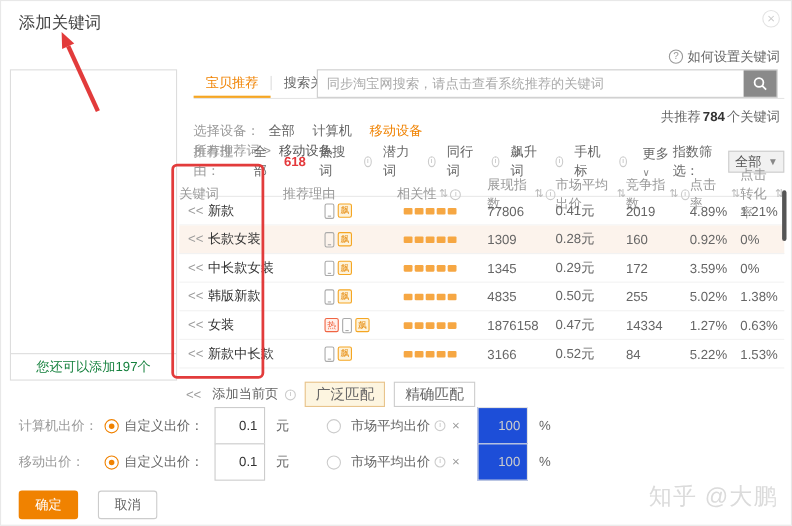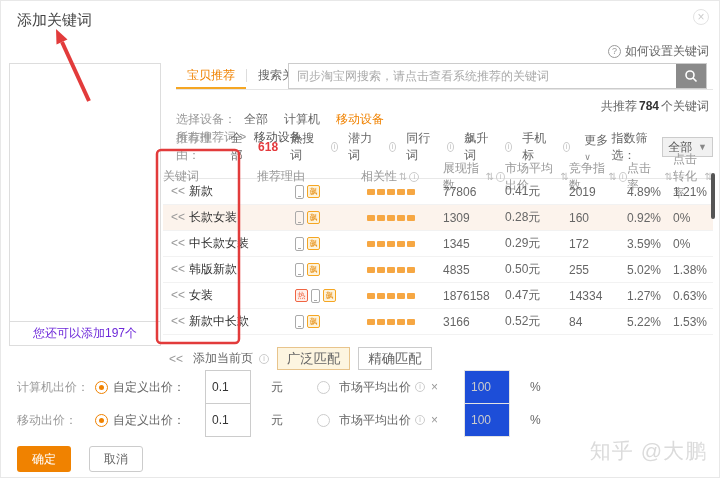--- a/index.html
+++ b/index.html
@@ -15,21 +15,21 @@
   .dlg-title { left:16px; top:10px; font-size:15px; color:#444; }
   .close-btn { right:10px; top:8px; width:16px; height:16px; border-radius:50%;
     color:#ccc; font-size:12px; line-height:14px; text-align:center; border:1px solid #e3e3e3; cursor:pointer; }
   .help-link { right:10px; top:42px; color:#666; cursor:pointer; display:flex; align-items:center; gap:4px; }
   .q-circle { width:13px; height:13px; border:1px solid #999; border-radius:50%;
     font-size:9px; line-height:11px; text-align:center; color:#999; display:inline-block; }
 
   
   .left-panel { left:8px; top:62px; width:152px; height:283px; border:1px solid #ddd; background:#fff; }
   .left-panel-footer { position:absolute; left:0; right:0; bottom:0; height:24px; line-height:23px;
-    border-top:1px solid #ddd; text-align:center; color:#6d28d9; }
+    border-top:1px solid #ddd; text-align:center; color:#15803d; }
 
   
   .tabs-row { left:175px; top:62px; width:537px; height:27px; border-bottom:1px solid #e5e5e5; display:flex; }
   .tab { padding:0 11px; line-height:25px; color:#666; cursor:pointer; position:relative; }
   .tab.active { color:#f08200; border-bottom:2px solid #f5a623; }
   .tab-sep { width:1px; height:13px; background:#ddd; margin-top:6px; }
   .search-box { left:287px; top:62px; width:419px; height:26px; border:1px solid #ccc; display:flex; background:#fff; }
   .search-box input { flex:1; border:0; outline:none; padding:0 8px; font-size:12px; color:#333;
     font-family:inherit; background:transparent; }
   .search-box input::placeholder { color:#aaa; }
@@ -85,21 +85,21 @@
     cursor:pointer; color:#666; margin-left:2px; }
   .match-btn.sel { background:#fdf5e0; border-color:#e8c48c; }
 
   
   .bid-row { left:16px; width:560px; height:26px; display:flex; align-items:center; }
   .bid-label { color:#999; width:78px; }
   .radio { width:13px; height:13px; border-radius:50%; border:1px solid #ccc; margin-right:5px; position:relative; background:#fff; }
   .radio.on { border-color:#f08200; }
   .radio.on::after { content:""; position:absolute; left:3px; top:3px; width:5px; height:5px; border-radius:50%; background:#f08200; }
   .bid-row input { width:46px; height:22px; border:1px solid #ccc; padding:16px 6px; font-size:12px;
-    color:#333; font-family:inherit; margin:0 20px; }
+    color:#333; font-family:inherit; margin:0 10px;text-align:right; }
   .bid-row input.disabled { background:#1d4ed8; border-color:#e3e3e3; color:#ccc; }
   .market-grp { margin-left:34px; display:flex; align-items:center; gap:4px; }
   .mult { margin:0 6px; color:#999; }
 
   
   .btn-confirm { left:16px; top:445px; width:54px; height:26px; background:#f08200; color:#fff;
     border:0; border-radius:3px; font-size:12px; cursor:pointer; font-family:inherit; }
   .btn-cancel { left:88px; top:445px; width:54px; height:26px; background:#fff; color:#666;
     border:1px solid #ccc; border-radius:3px; font-size:12px; cursor:pointer; font-family:inherit; }
 

